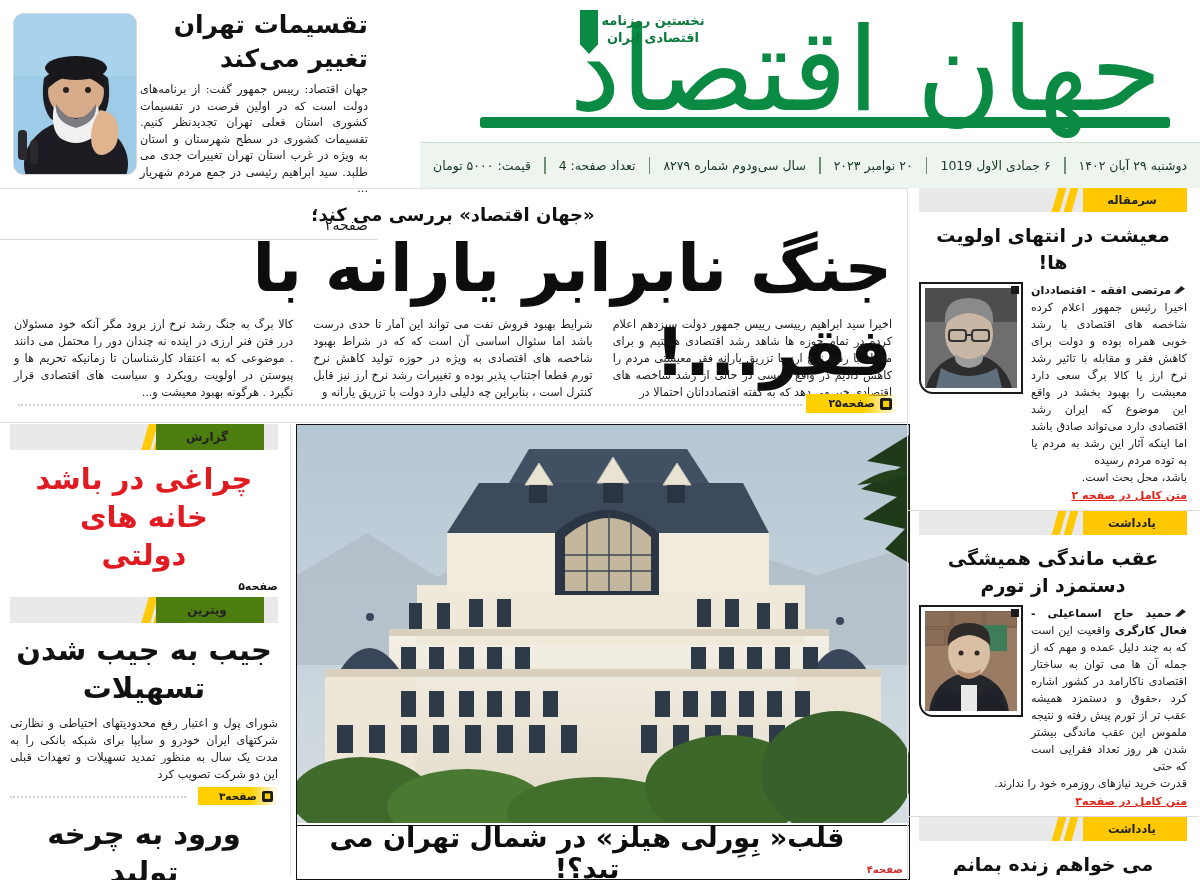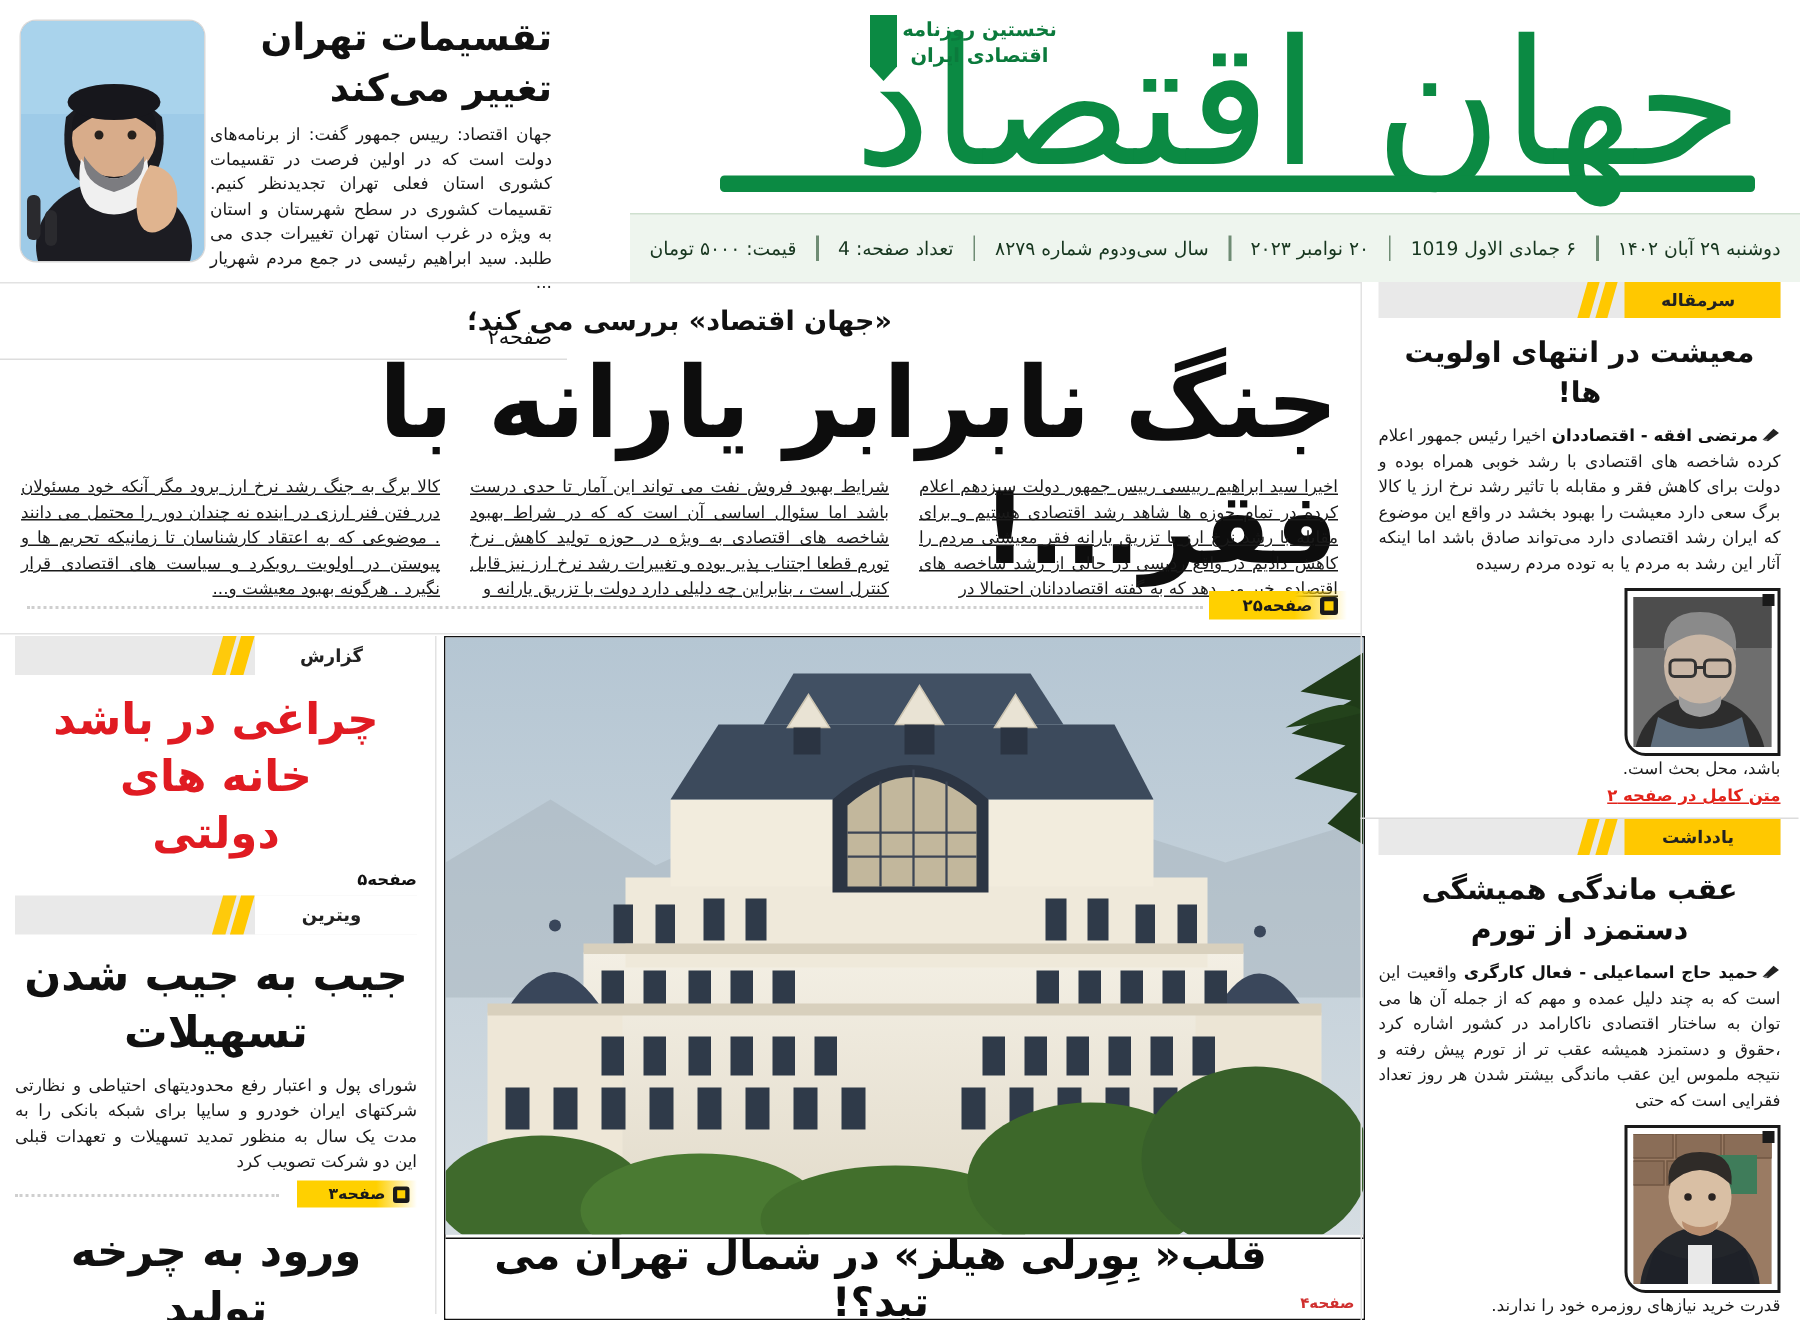--- a/index.html
+++ b/index.html
@@ -150,21 +150,20 @@
   .lead-cols {
     position: absolute; right: 14px; top: 126px;
     width: 878px;
     display: flex; flex-direction: row; gap: 20px;
     direction: rtl;
   }
   .lead-col {
     flex: 1;
     font-size: 11.2px; line-height: 17px; color: #1a1a1a;
     text-align: justify;
-    text-decoration: underline;
   }
   .badge-row {
     position: absolute; right: 8px; top: 204px; width: 890px; height: 22px;
   }
   .pagebadge {
     position: absolute; right: 0; top: 0;
     height: 19px; min-width: 78px;
     background: linear-gradient(90deg, #ffd000 0%, #ffd000 62%, rgba(255,208,0,0) 100%);
     display: flex; align-items: center; gap: 5px;
     padding: 0 6px 0 22px;
@@ -186,22 +185,22 @@
     position: absolute; left: 0; top: 424px;
     width: 288px; height: 456px;
     direction: rtl; padding: 0 10px;
   }
   .sectab {
     position: relative; height: 26px; margin-bottom: 6px;
     background: #e9e9e9;
     display: flex; align-items: center;
   }
   .sectab .tab-yellow {
-    position: absolute; right: 0; top: 0; height: 26px;
-    background: #ffffff;
+    position: absolute; right: 14px; top: 0; height: 26px;
+    background: #4d7c0f;
     display: flex; align-items: center; justify-content: center;
     padding: 0 16px 0 10px;
     font-size: 12px; font-weight: bold; color: #222;
     min-width: 108px;
   }
   .sectab .chev {
     position: absolute; top: 0; height: 26px; width: 9px;
     background: #ffc800;
   }
   .sectab .chev.c1 { right: 112px; transform: skewX(-16deg); }
@@ -292,21 +291,21 @@
     padding: 0 14px 0 8px;
   }
   .sb-tabrow .t-chev {
     position: absolute; top: 0; height: 24px; width: 8px; background: #ffc800;
     transform: skewX(-16deg);
   }
   .sb-head {
     font-size: 19px; font-weight: bold; color: #111; text-align: center;
     line-height: 27px; margin: 10px 0 6px; letter-spacing: -0.6px;
   }
-  .sb-grid { display: flex; flex-direction: column; gap: 8px; }
+  .sb-grid { display: flex; flex-direction: row; gap: 8px; }
   .sb-text {
     flex: 1; font-size: 11.1px; line-height: 17px; color: #1a1a1a;
     text-align: justify;
   }
   .sb-byline { font-weight: bold; color: #111; display: inline; }
   .pen-icon {
     display: inline-block; width: 13px; height: 10px;
     vertical-align: -1px; margin-left: 2px;
   }
   .sb-portrait {

